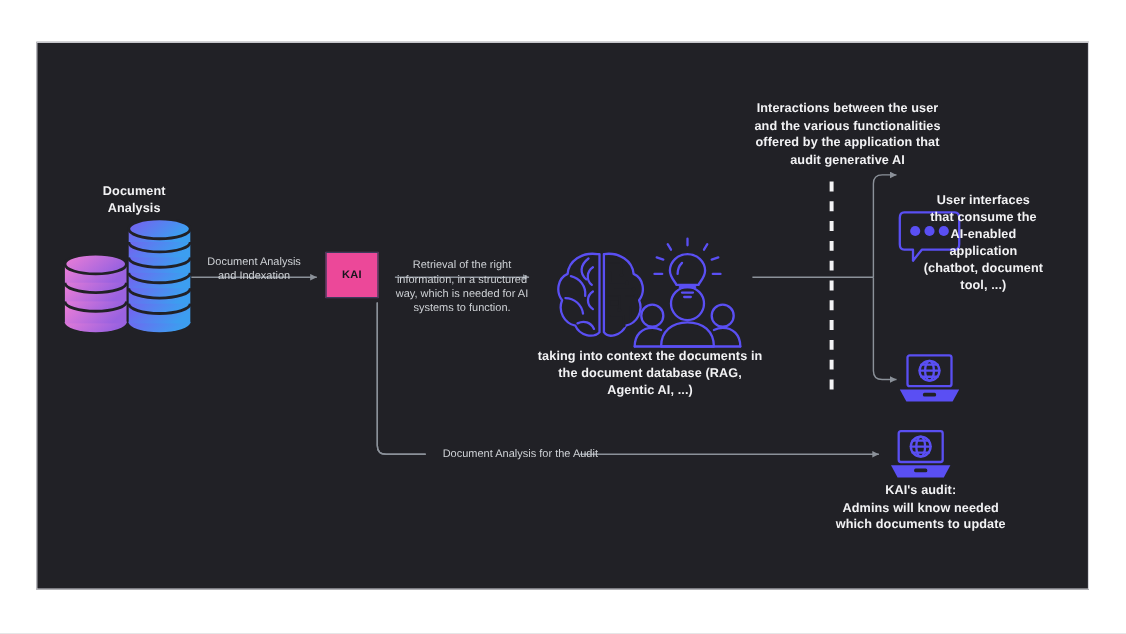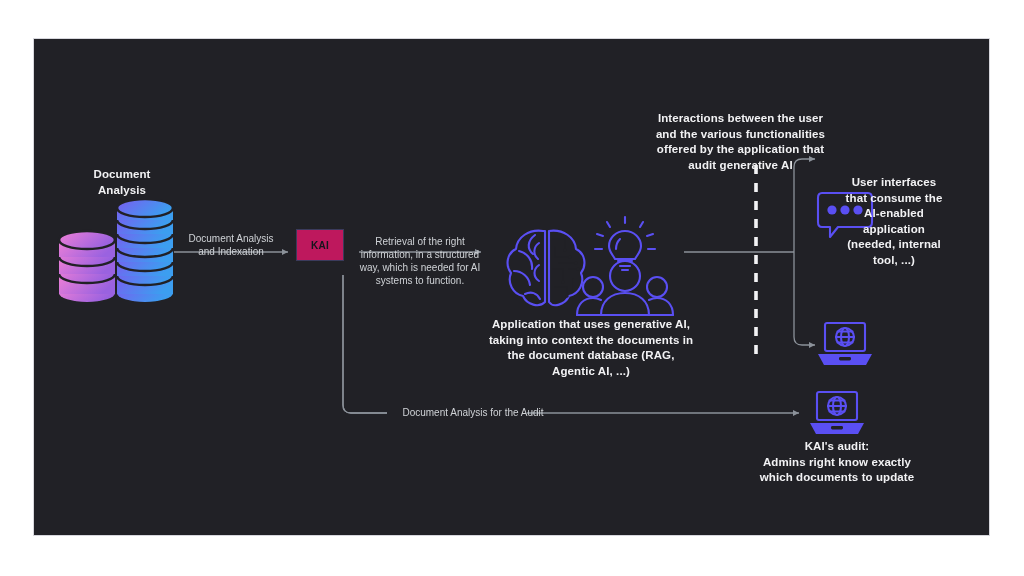--- a/index.html
+++ b/index.html
@@ -45,22 +45,22 @@
     color: #cfd2d6;
     font-size: 10px;
     line-height: 13px;
     text-align: center;
     white-space: nowrap;
   }
 
   
   .kai-box {
     width: 48px;
-    height: 32px;
-    background: #be185d;
+    height: 42px;
+    background: #ec4899;
     border: 1px solid #3b3b5c;
     box-sizing: border-box;
     display: flex;
     align-items: center;
     justify-content: center;
     color: #15151c;
     font-weight: bold;
     font-size: 10px;
     letter-spacing: 0.3px;
   }
@@ -232,27 +232,26 @@
           <circle class="icon-stroke" cx="104" cy="88" r="10"></circle>
           <path class="icon-stroke" d="M88,116 C88,105 95,99 104,99 C107,99 110,100 112,101"></path>
           <circle class="icon-stroke" cx="168" cy="88" r="10"></circle>
           <path class="icon-stroke" d="M184,116 C184,105 177,99 168,99 C165,99 162,100 160,101"></path>
           <path class="icon-stroke" d="M88,116 L184,116"></path>
         </g>
       </svg>
     </div>
 
     <div class="abs" style="left:432px; top:278px; width:250px;">
-      <div class="lbl-bold">Application that uses generative AI,</div>
       <div class="lbl-bold">taking into context the documents in</div>
       <div class="lbl-bold">the document database (RAG,</div>
       <div class="lbl-bold">Agentic AI, ...)</div>
     </div>
 
-    <div class="abs" style="left:594px; top:53px; width:225px;margin-top:19px;">
+    <div class="abs" style="left:624px; top:53px; width:225px;">
       <div class="lbl-bold">Interactions between the user</div>
       <div class="lbl-bold">and the various functionalities</div>
       <div class="lbl-bold">offered by the application that</div>
       <div class="lbl-bold">audit generative AI</div>
     </div>
 
     <div class="abs" style="left:780px; top:150px; width:62px; height:52px;">
       <svg width="62" height="52" viewBox="0 0 62 52">
         <path class="icon-stroke" stroke-width="3.4" d="M8,4 L54,4 Q58,4 58,9 L58,33 Q58,38 54,38 L24,38 L16,48 L16,38 L8,38 Q4,38 4,33 L4,9 Q4,4 8,4 Z"></path>
         <circle class="icon-fill" cx="18" cy="21" r="4.6"></circle>
@@ -274,21 +273,21 @@
         <path class="icon-fill" d="M4,36 L58,36 L52,47 L10,47 Z"></path>
         <rect fill="#212126" x="25" y="39" width="12" height="3.4" rx="1.4"></rect>
       </svg>
     </div>
 
     <div class="abs" style="left:805px; top:136px; width:110px;">
       <div class="lbl-bold">User interfaces</div>
       <div class="lbl-bold">that consume the</div>
       <div class="lbl-bold">AI-enabled</div>
       <div class="lbl-bold">application</div>
-      <div class="lbl-bold">(needed, internal</div>
+      <div class="lbl-bold">(chatbot, document</div>
       <div class="lbl-bold">tool, ...)</div>
     </div>
 
     <div class="abs" style="left:368px; top:367px; width:142px;">
       <div class="lbl-edge">Document Analysis for the Audit</div>
     </div>
 
     <div class="abs" style="left:772px; top:348px; width:62px; height:52px;">
       <svg width="62" height="52" viewBox="0 0 62 52">
         <rect class="icon-stroke" stroke-width="3" x="11" y="5" width="40" height="28" rx="2"></rect>
@@ -299,18 +298,18 @@
           <path d="M23.5,13.5 L38.5,13.5"></path>
           <path d="M23.5,24.5 L38.5,24.5"></path>
         </g>
         <path class="icon-fill" d="M4,36 L58,36 L52,47 L10,47 Z"></path>
         <rect fill="#212126" x="25" y="39" width="12" height="3.4" rx="1.4"></rect>
       </svg>
     </div>
 
     <div class="abs" style="left:690px; top:400px; width:226px;">
       <div class="lbl-bold">KAI's audit:</div>
-      <div class="lbl-bold">Admins right know exactly</div>
+      <div class="lbl-bold">Admins will know needed</div>
       <div class="lbl-bold">which documents to update</div>
     </div>
 
   </div>
 </div>
 
 </body></html>

